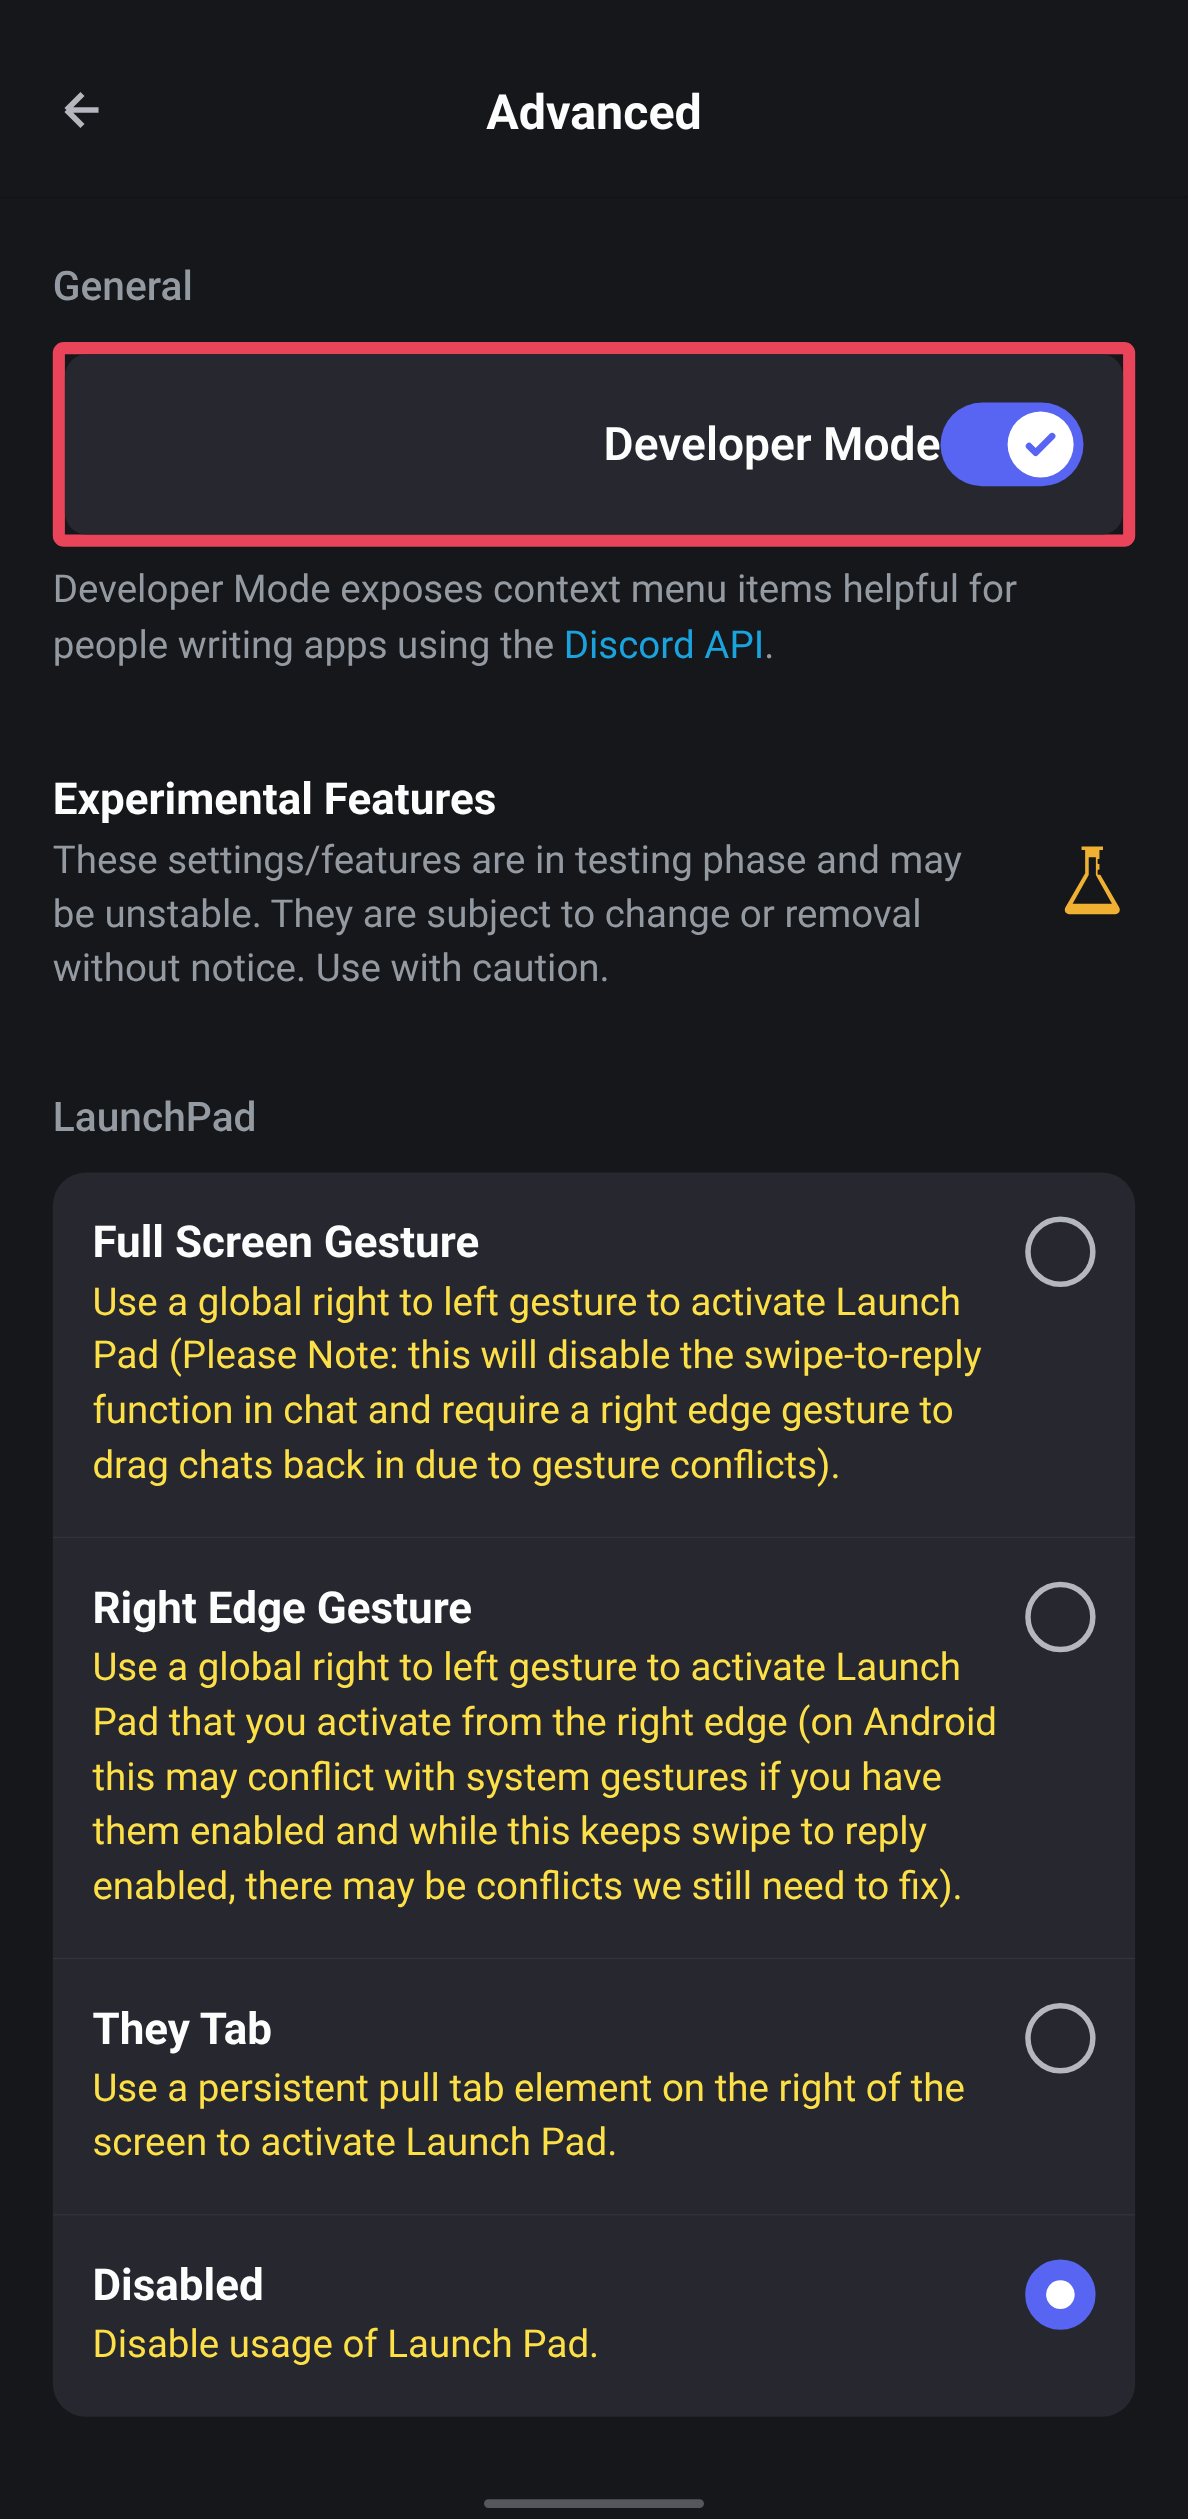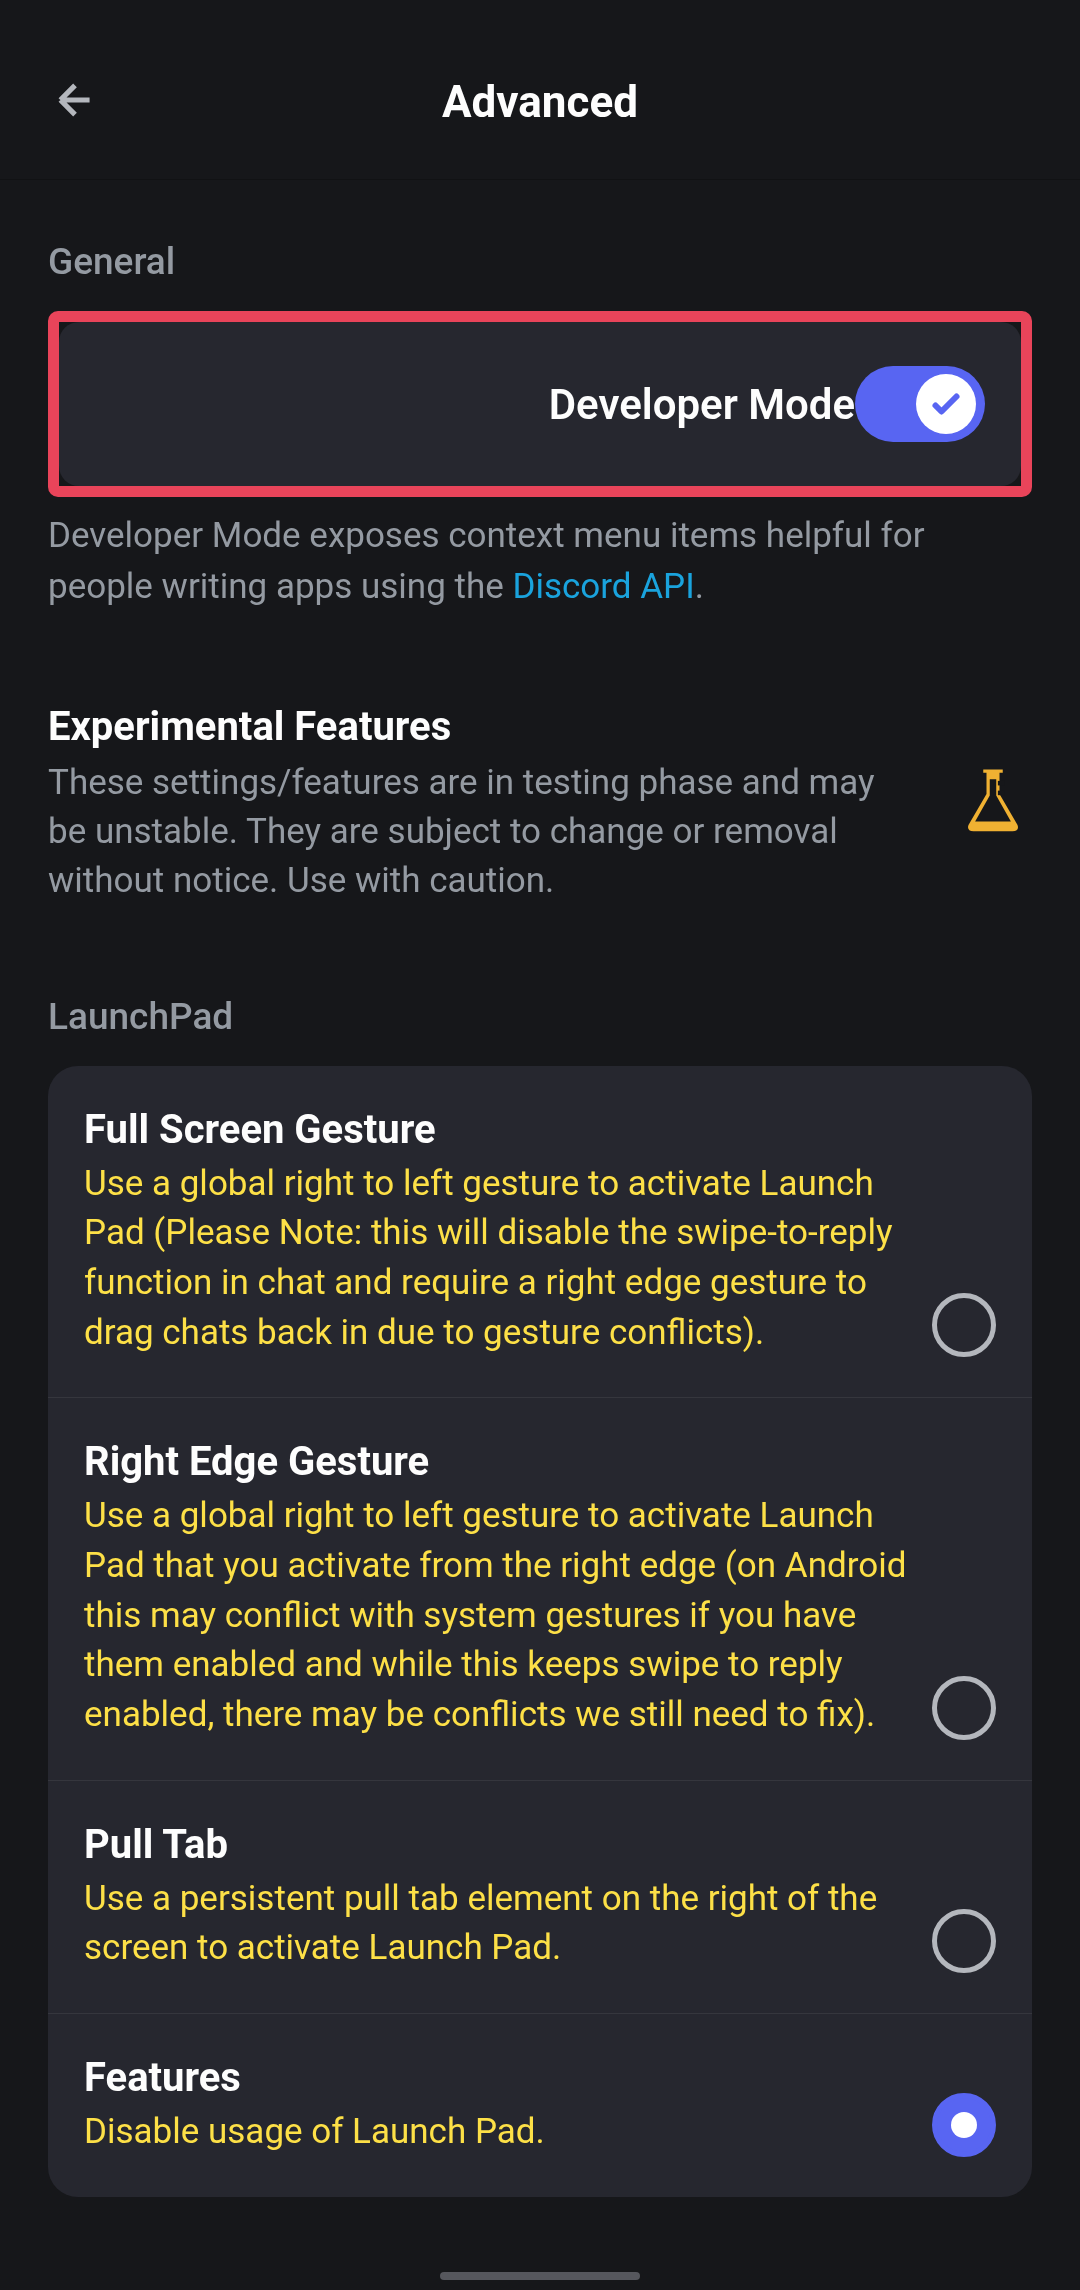--- a/index.html
+++ b/index.html
@@ -127,21 +127,21 @@
       flex-shrink: 0;
     }
     .options-container {
       background: #26272f;
       border-radius: 30px;
       overflow: hidden;
     }
     .option-row {
       padding: 40px 36px 40px 36px;
       display: flex;
-      align-items: flex-end;
+      align-items: flex-start;
       gap: 14px;
       border-bottom: 1px solid #35363d;
     }
     .option-row:last-child {
       border-bottom: none;
     }
     .option-text {
       flex: 1;
     }
     .option-title {
@@ -246,29 +246,29 @@
     <div class="option-row">
       <div class="option-text">
         <div class="option-title">Right Edge Gesture</div>
         <div class="option-desc">Use a global right to left gesture to activate Launch Pad that you activate from the right edge (on Android this may conflict with system gestures if you have them enabled and while this keeps swipe to reply enabled, there may be conflicts we still need to fix).</div>
       </div>
       <div class="radio"></div>
     </div>
 
     <div class="option-row">
       <div class="option-text">
-        <div class="option-title">Pull Tab</div>
+        <div class="option-title">They Tab</div>
         <div class="option-desc">Use a persistent pull tab element on the right of the screen to activate Launch Pad.</div>
       </div>
       <div class="radio"></div>
     </div>
 
     <div class="option-row">
       <div class="option-text">
-        <div class="option-title">Features</div>
+        <div class="option-title">Disabled</div>
         <div class="option-desc">Disable usage of Launch Pad.</div>
       </div>
       <div class="radio selected"></div>
     </div>
   </div>
 </div>
 
 <div class="home-indicator"></div>
 
 </body></html>

